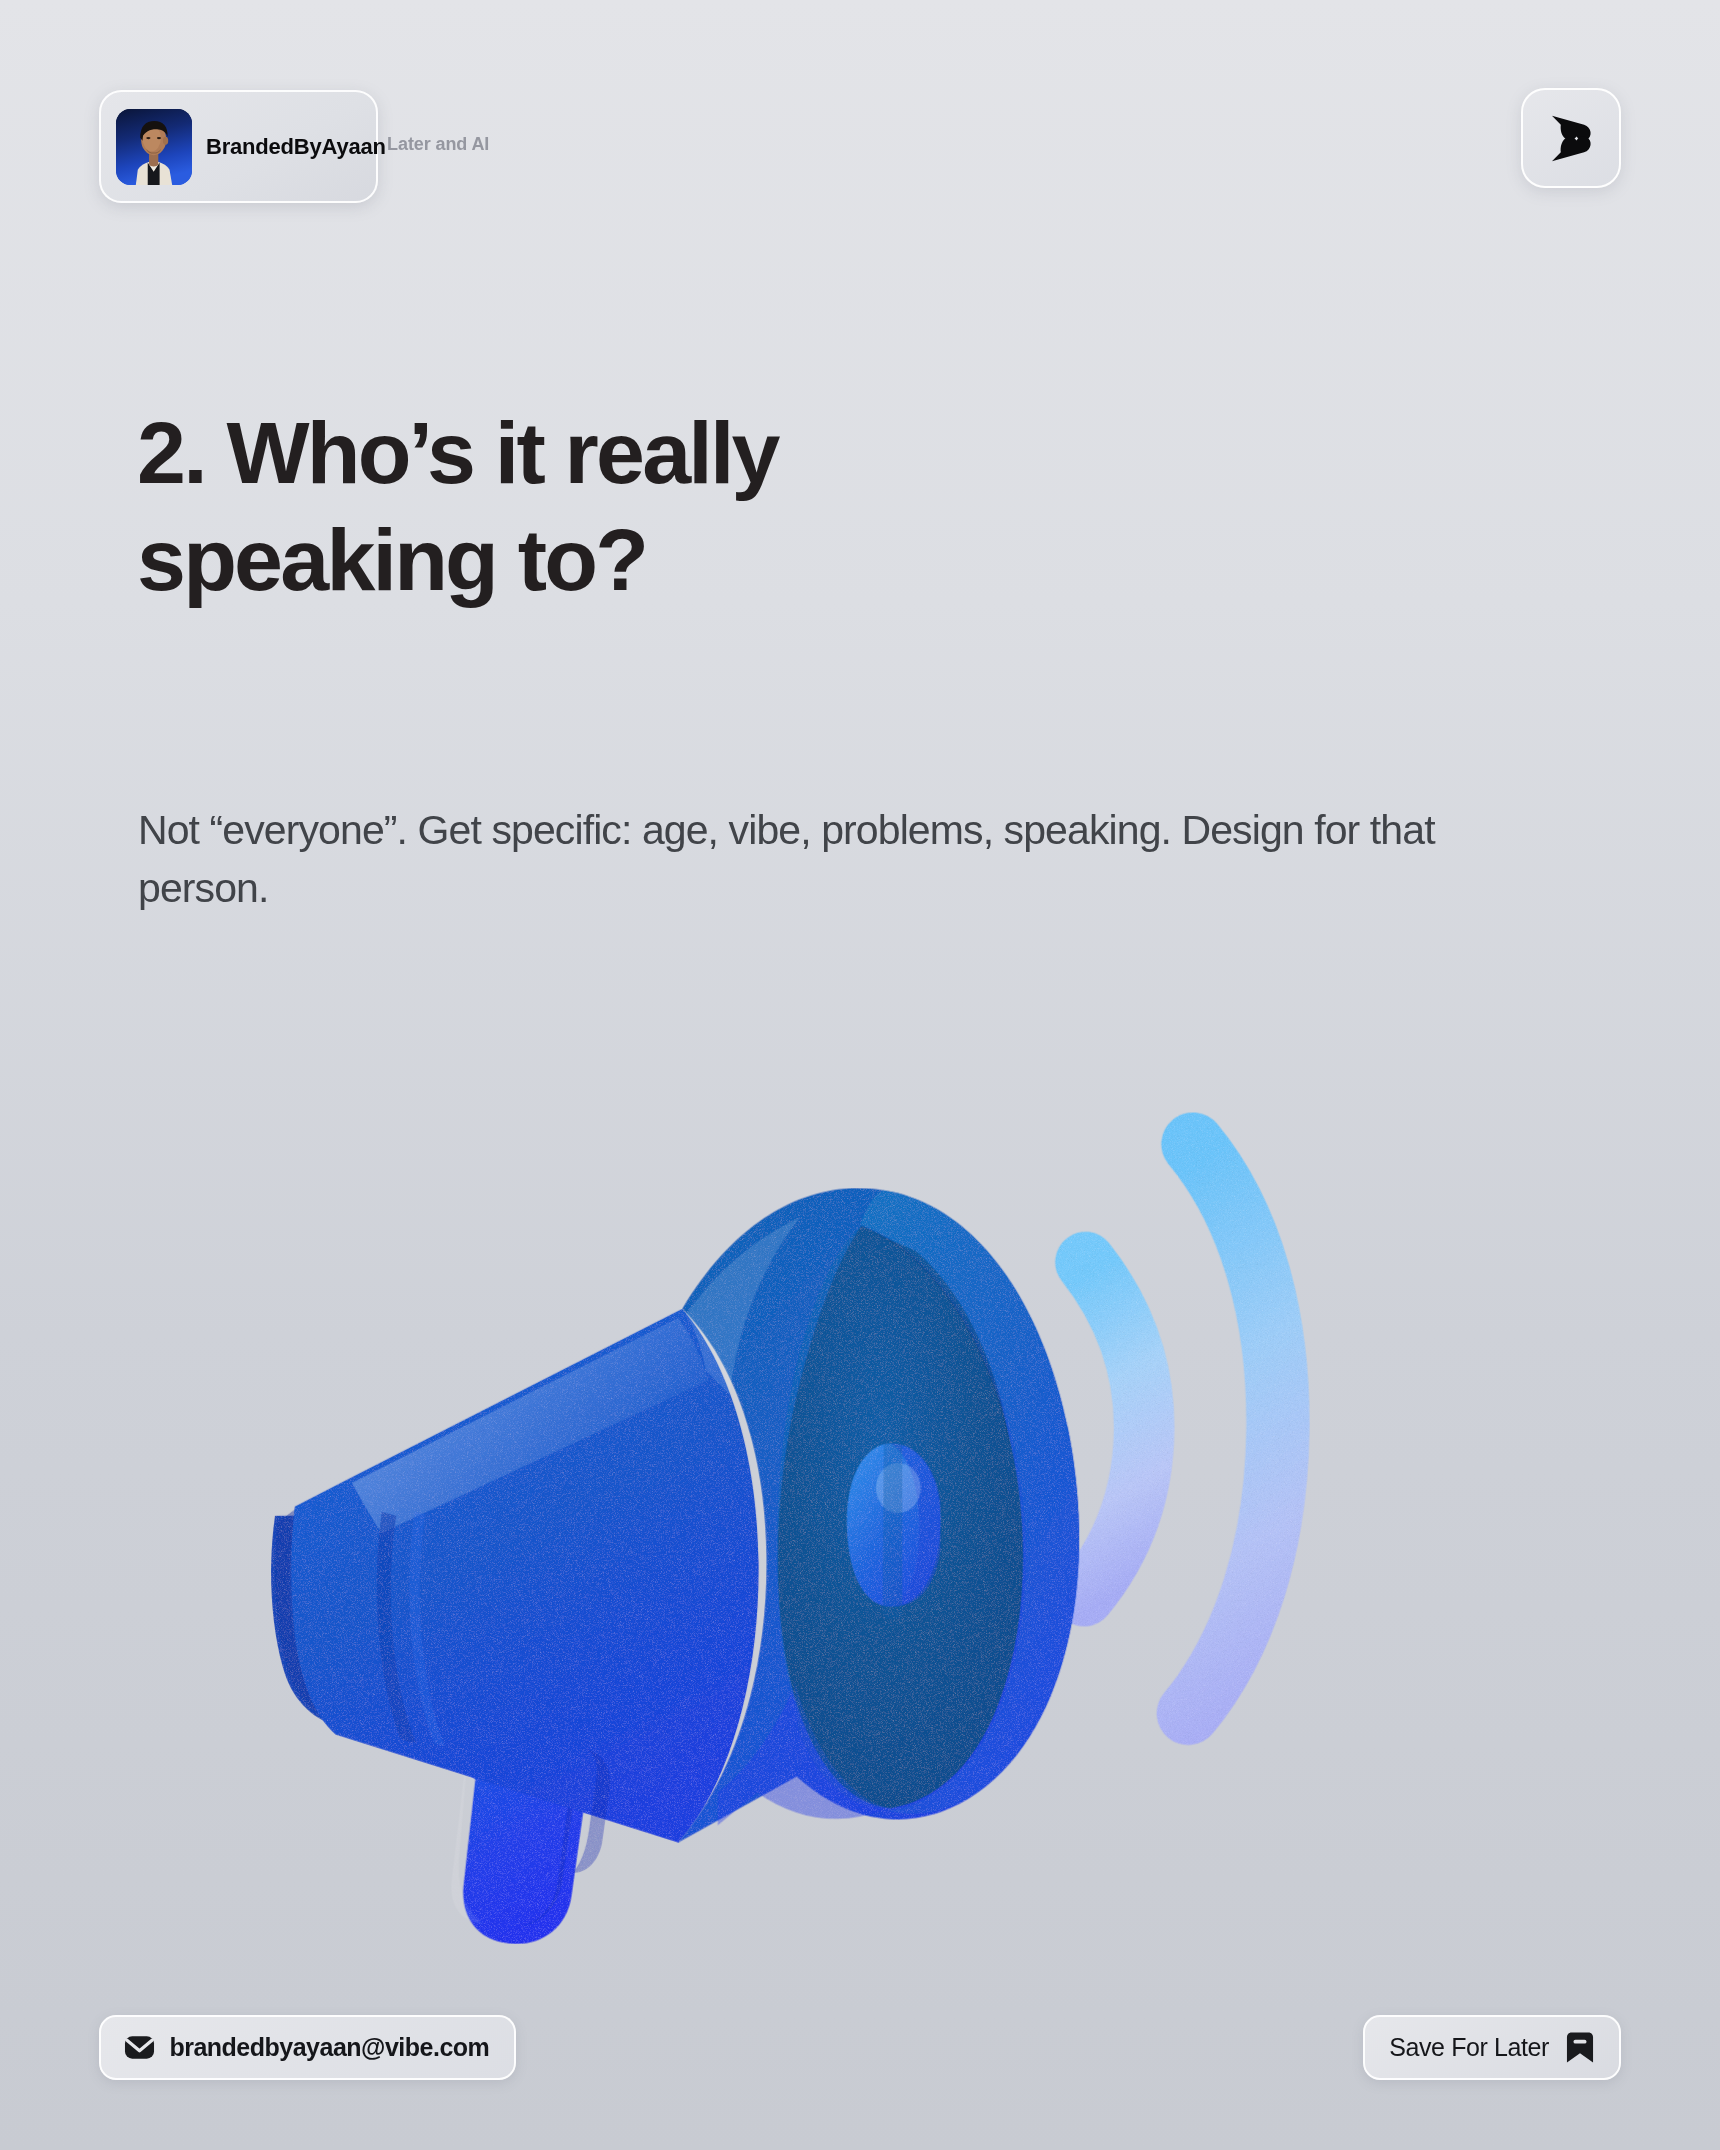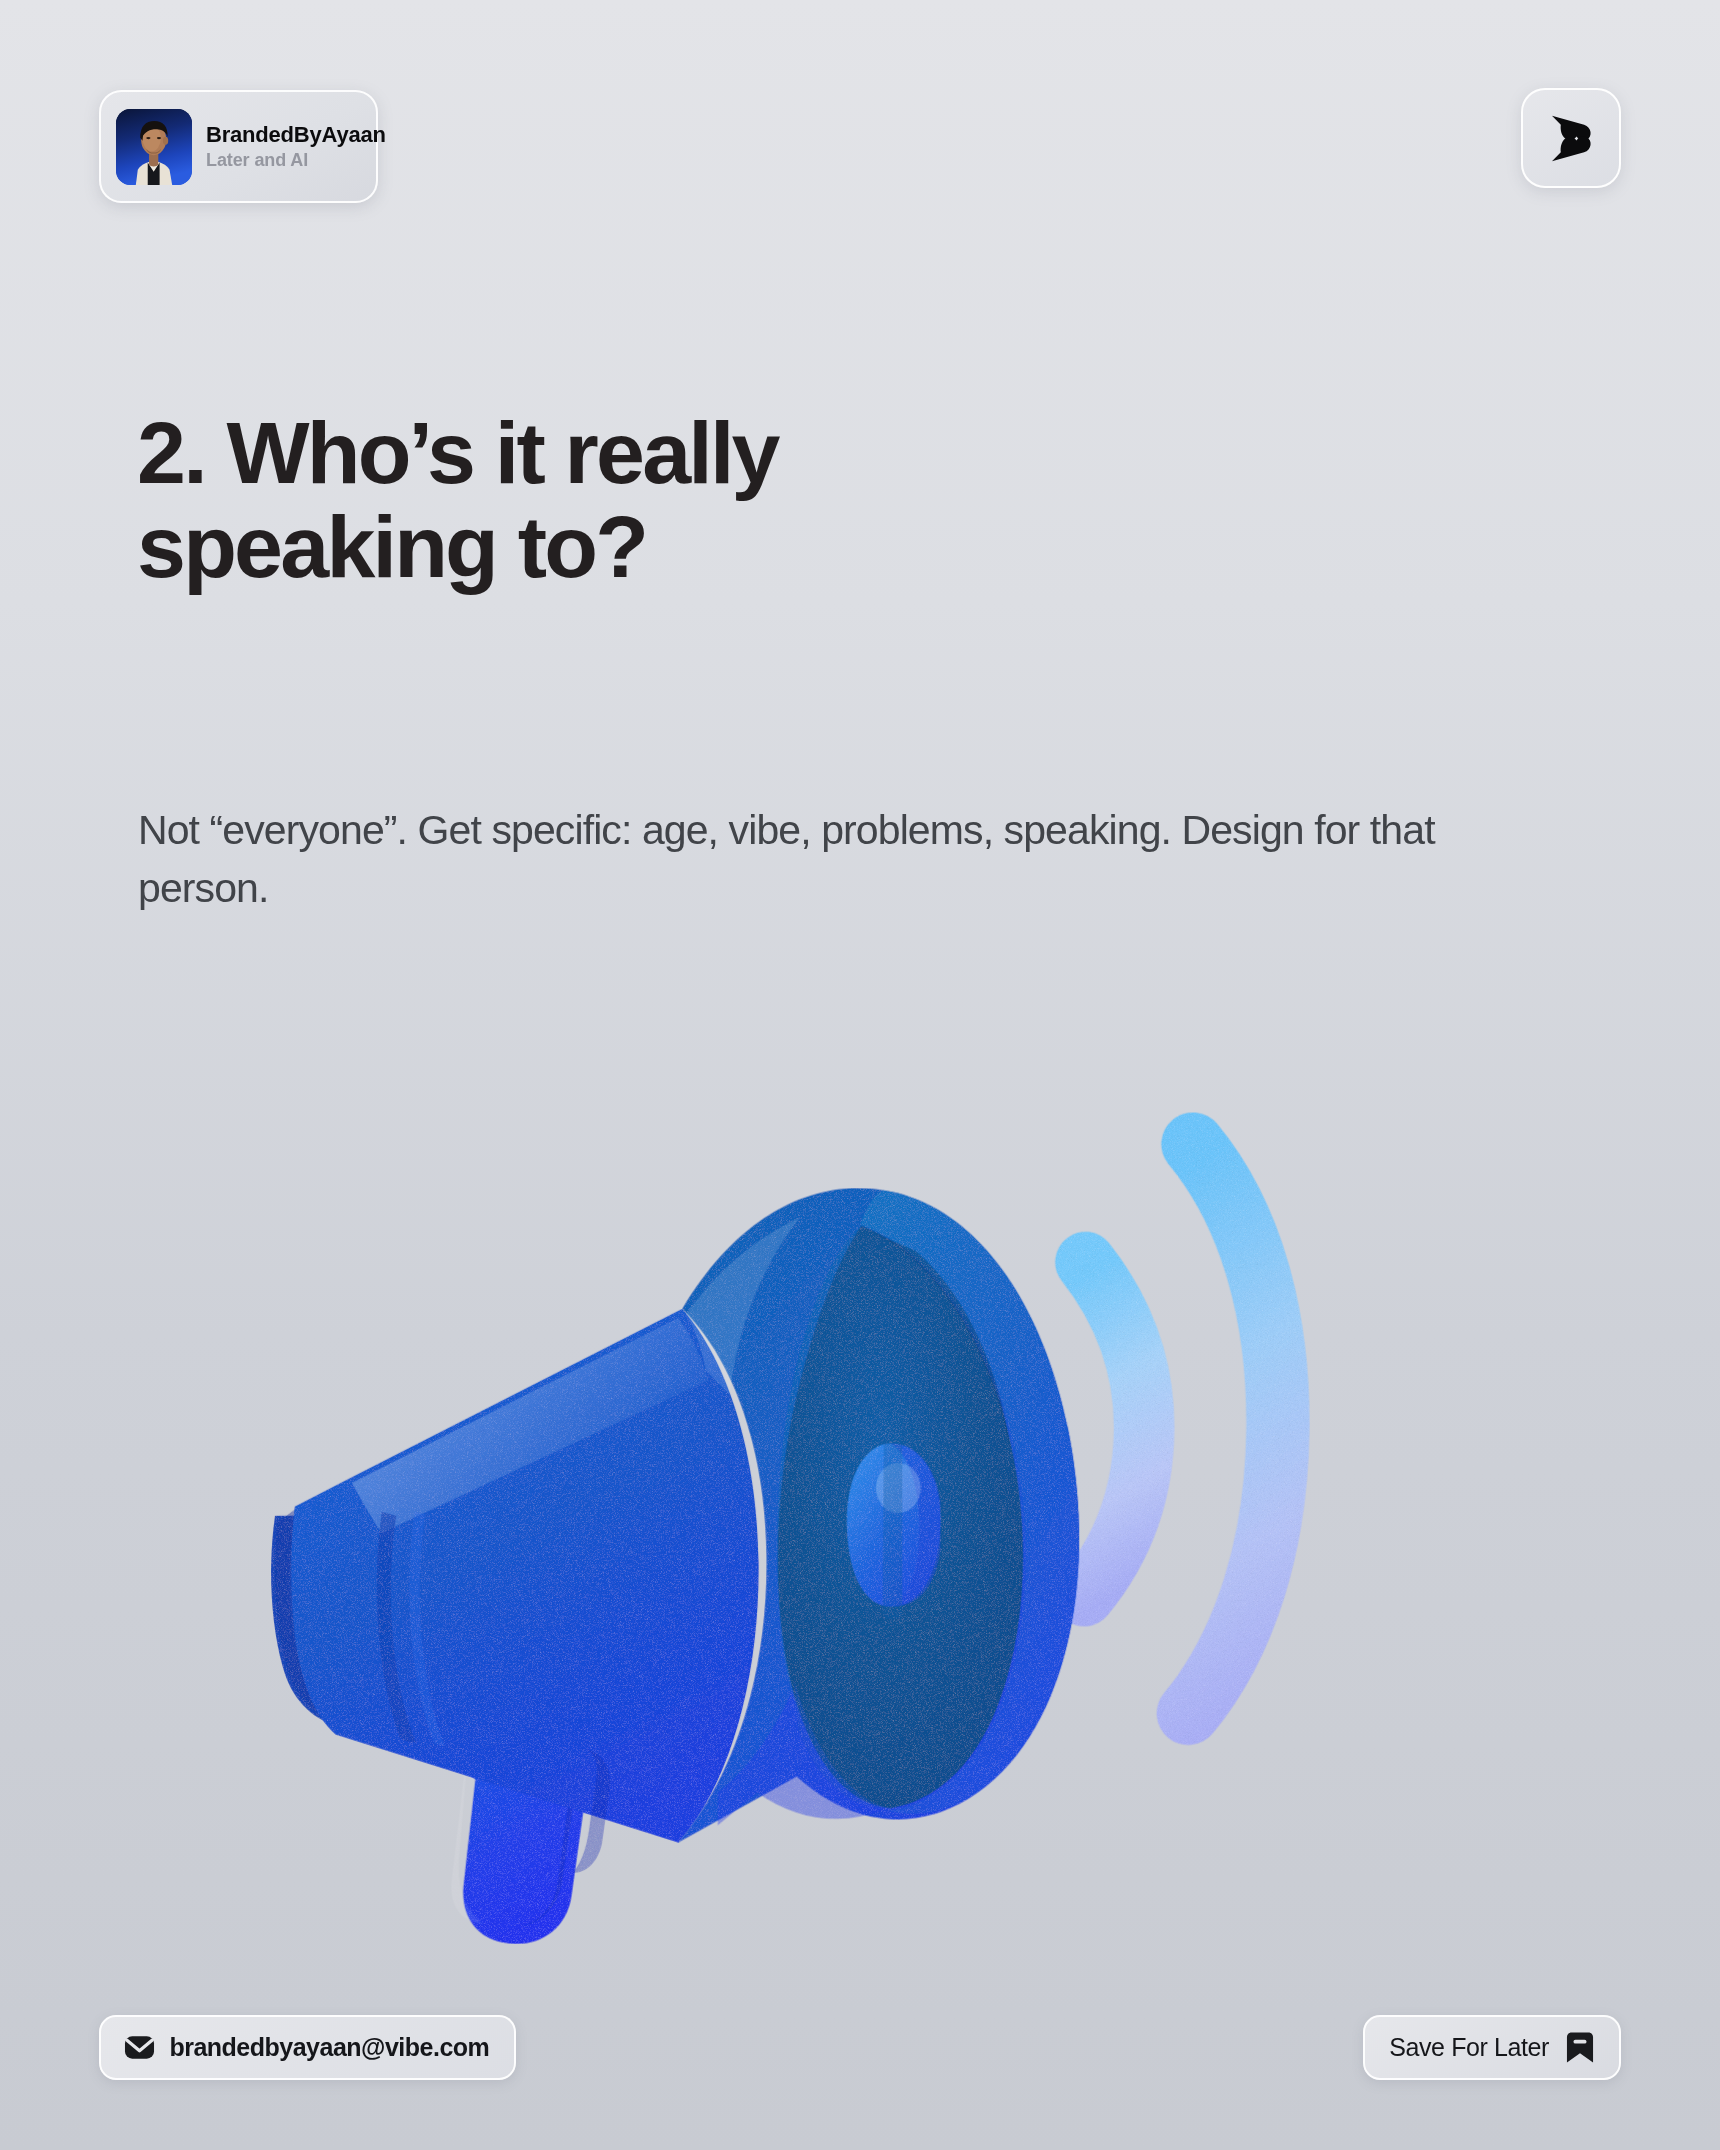--- a/index.html
+++ b/index.html
@@ -36,21 +36,21 @@
     width: 76px;
     height: 76px;
     border-radius: 14.5px;
     overflow: hidden;
     flex: none;
     position: relative;
     background: linear-gradient(180deg, #0B1740 0%, #12266B 42%, #1B3FB0 78%, #2352D8 100%);
   }
   .avatar svg { display:block; width:100%; height:100%; }
 
-  .profile-text { display:flex; flex-direction:column; justify-content:center; gap:1.3px; }
+  .profile-text { display:flex; justify-content:center; gap:1.3px; }
   .profile-name {
     font-size: 22px;
     font-weight: 700;
     color: #0B0B0D;
     letter-spacing: -0.2px;
     white-space: nowrap;
   }
   .profile-sub {
     font-size: 18px;
     font-weight: 700;
@@ -79,21 +79,21 @@
     position: absolute;
     left: 137px;
     top: 409px;
     width: 1186px;
     font-size: 88px;
     line-height: 1.0;
     font-weight: 700;
     color: #231F20;
     letter-spacing: -2.8px;
   }
-  .headline .l2 { display:block; margin-top: 6px; }
+  .headline .l2 { display:block; margin-top: 19px; }
 
   
   .subtitle {
     position: absolute;
     left: 138px;
     top: 801px;
     width: 1384px;
     font-size: 41px;
     line-height: 1.42;
     font-weight: 400;

